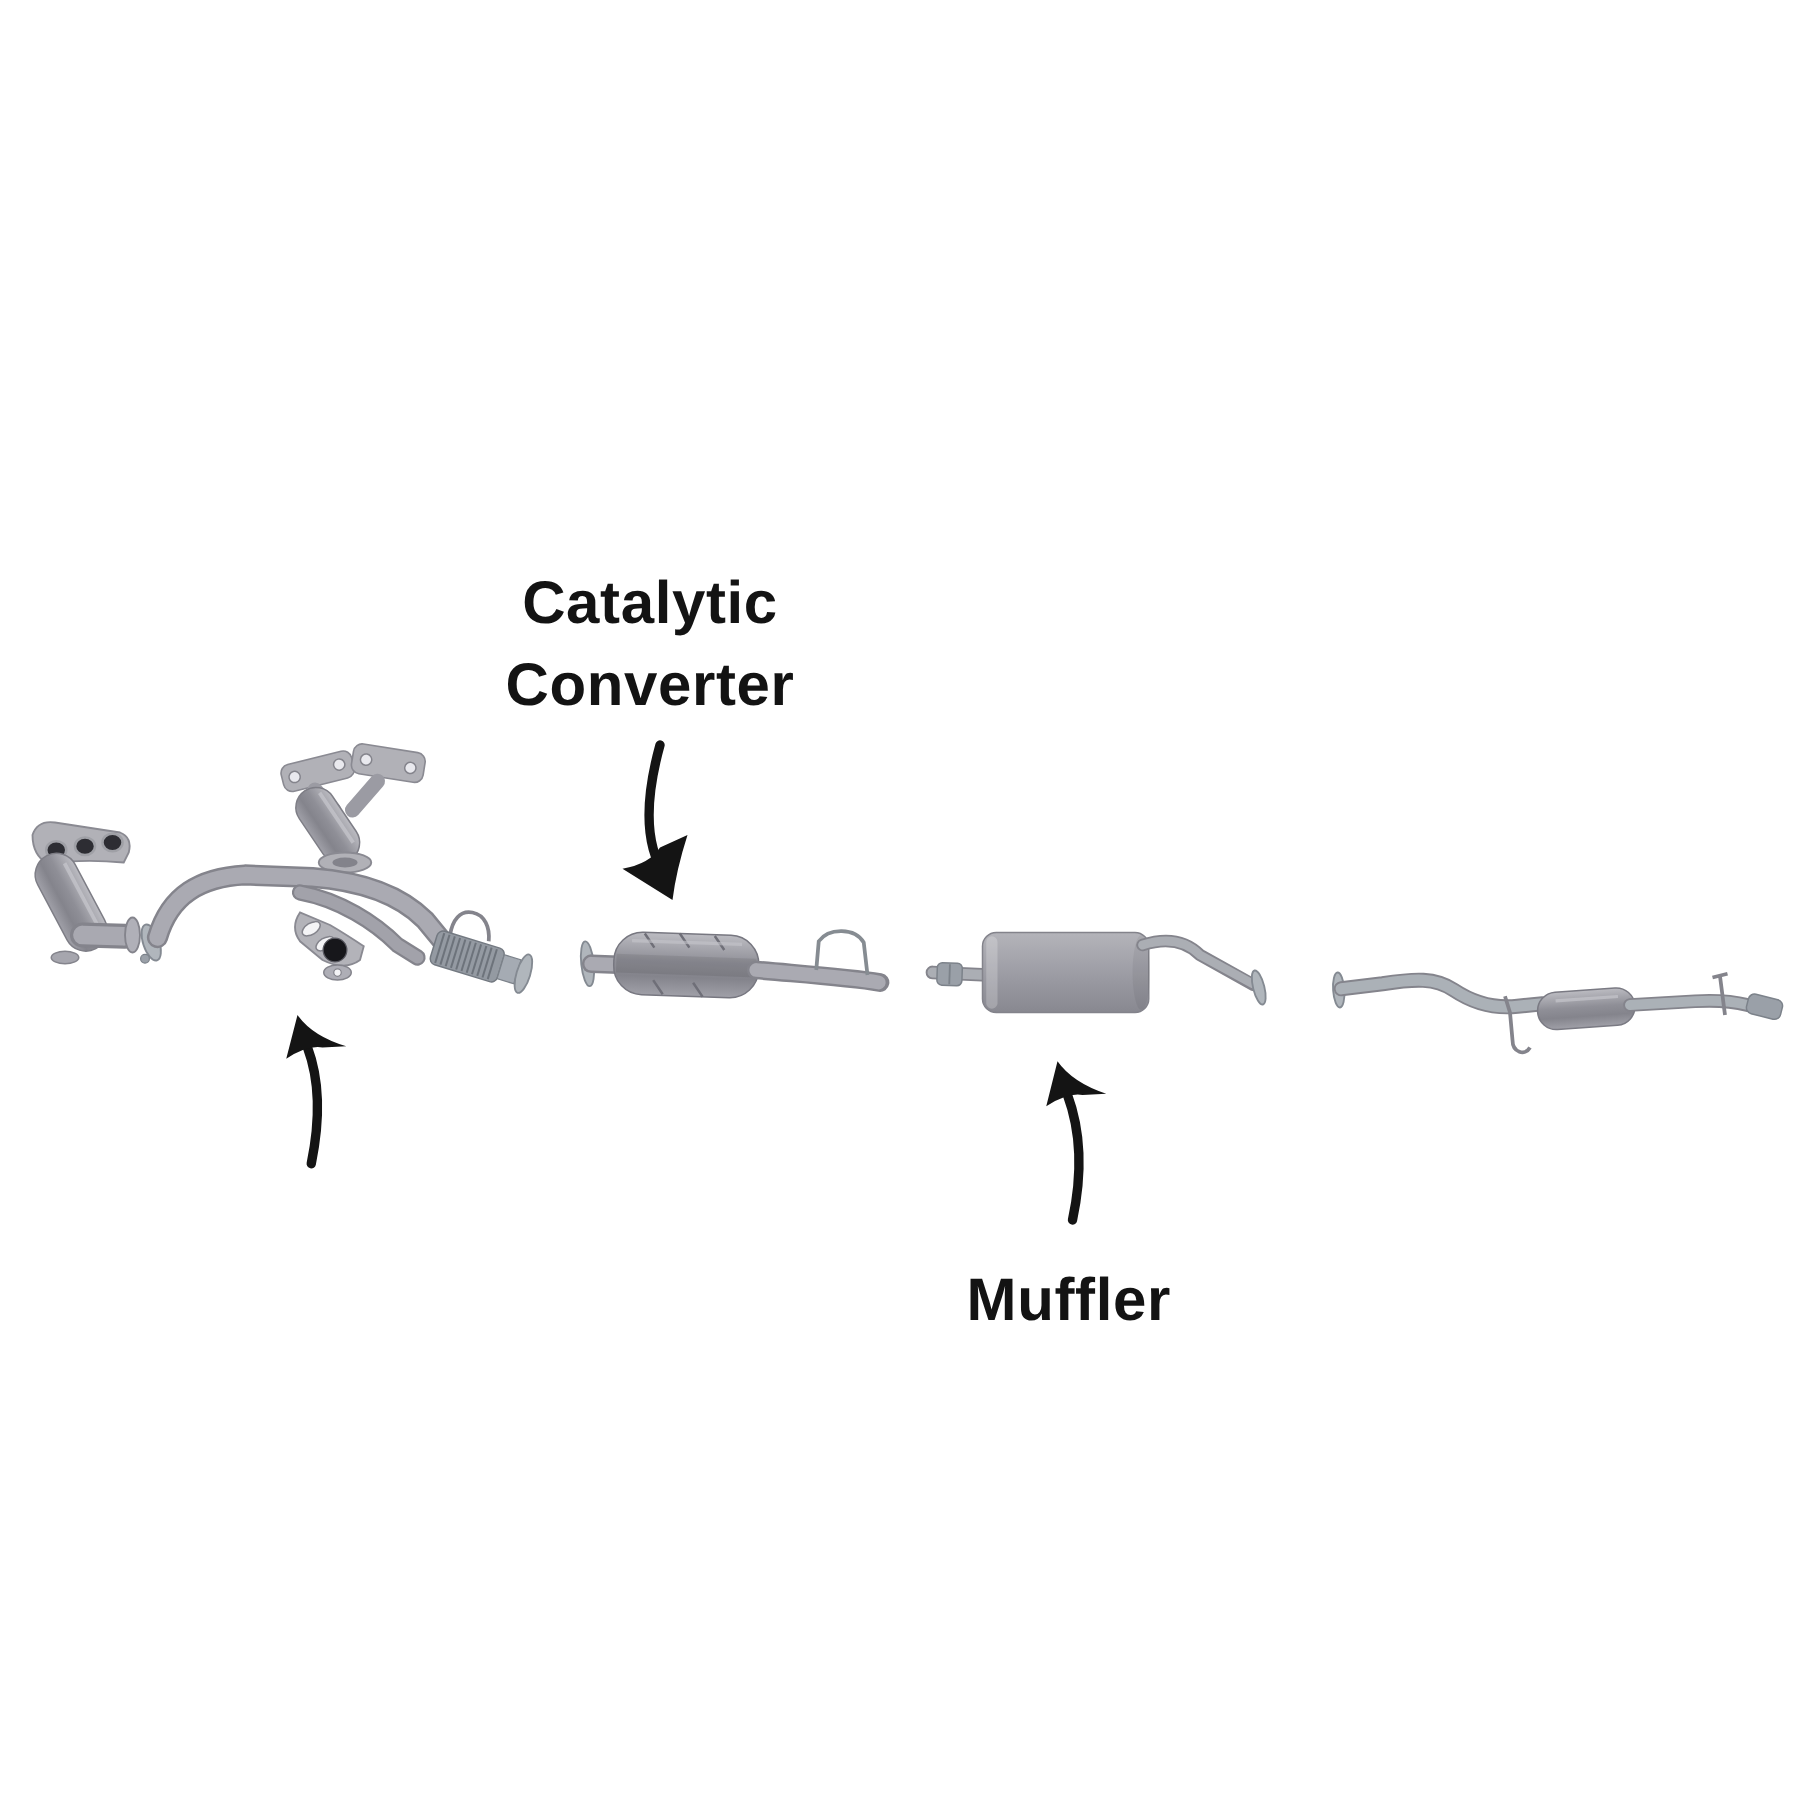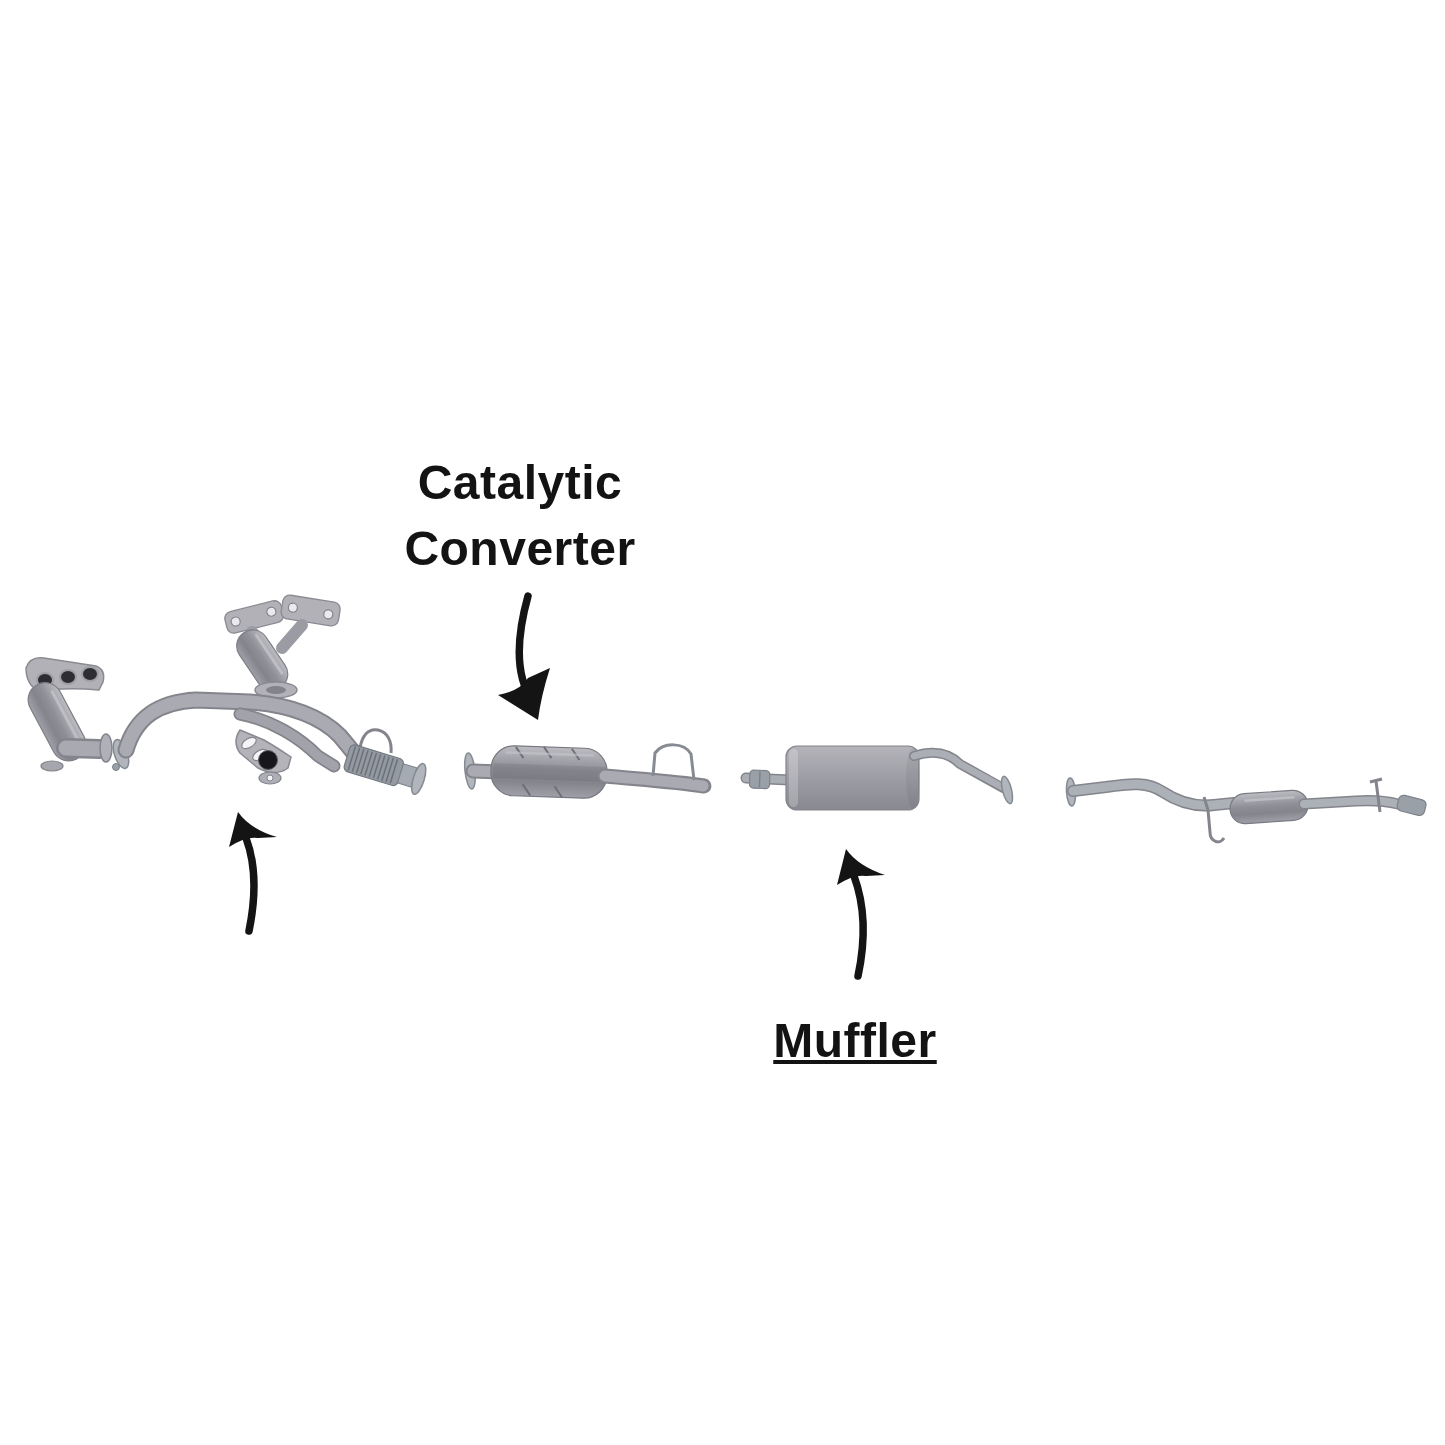--- a/index.html
+++ b/index.html
@@ -22,21 +22,21 @@
     font-weight: 700;
     font-size: 48px;
     line-height: 1.38;
     letter-spacing: 0.5px;
     color: #131313;
     text-align: center;
     user-select: none;
   }
   .label-cat     { left: 345px;  top: 450px;  width: 350px; }
   .label-flex    { left: 130px;  top: 968px;  width: 245px; }
-  .label-muffler { left: 750px;  top: 1008px; width: 210px; text-decoration: underline; }
+  .label-muffler { left: 750px;  top: 1008px; width: 210px; }
 </style>
 </head>
 <body>
 
 <div class="canvas">
 
   <svg class="diagram-svg" viewBox="0 0 1445 1445" xmlns="http://www.w3.org/2000/svg">
     <defs>
       <linearGradient id="gradBody" x1="0" y1="0" x2="0" y2="1">
         <stop offset="0%" stop-color="#bcbcc2"></stop>

